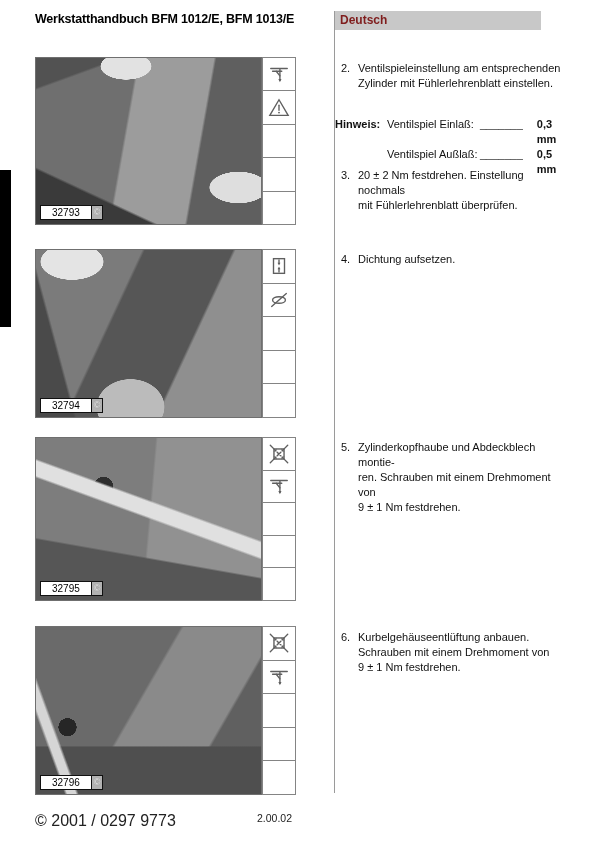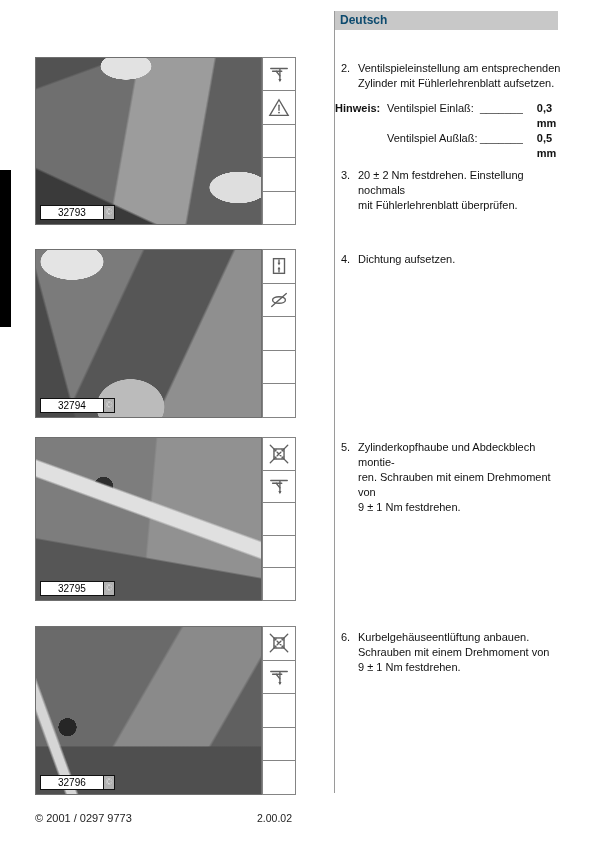--- a/index.html
+++ b/index.html
@@ -8,22 +8,22 @@
   .page {
     position:relative; width:602px; height:841px; background:#fff; overflow:hidden;
   }
 
   
   .title {
     position:absolute; left:35px; top:12px;
     font-size:12.5px; font-weight:bold; letter-spacing:-0.2px; color:#000;
   }
   .lang-bar {
-    position:absolute; left:335px; top:11px; width:223px; height:19px;
-    background:#c8c8c8; font-size:12px; font-weight:bold; color:#0c4a6e;
+    position:absolute; left:335px; top:11px; width:206px; height:19px;
+    background:#c8c8c8; font-size:12px; font-weight:bold; color:#7f1d1d;
     line-height:19px; padding-left:5px;
   }
   .col-rule {
     position:absolute; left:334px; top:11px; width:1px; height:782px; background:#9a9a9a;
   }
   .thumb-tab {
     position:absolute; left:0; top:170px; width:11px; height:157px; background:#000;
   }
 
   
@@ -50,21 +50,21 @@
     linear-gradient(95deg, #7d7d7d 0 50%, #919191 51%); }
   .figure.f4 .photo { background-image:
     linear-gradient(70deg, rgba(0,0,0,0) 0 10%, #d6d6d6 11% 14%, rgba(0,0,0,0) 15%),
     radial-gradient(circle 15px at 14% 60%, #262626 0 60%, rgba(0,0,0,0) 61%),
     linear-gradient(0deg, #4f4f4f 0 28%, rgba(0,0,0,0) 29%),
     linear-gradient(120deg, #6a6a6a 0 45%, #8a8a8a 46% 75%, #606060 76%); }
 
   .fig-label { position:absolute; left:4px; bottom:4px; display:flex; align-items:stretch; }
   .fig-num {
     background:#fff; border:1px solid #111; font-size:10px; line-height:13px;
-    padding:0 17px; color:#000;
+    padding:0 11px; color:#000;
   }
   .fig-copy {
     background:#b2b2b2; border:1px solid #111; border-left:none; font-size:9px;
     line-height:13px; padding:0 2px; color:#fff; text-shadow:0 0 1px #555;
   }
 
   .icon-col { width:34px; display:flex; flex-direction:column; height:100%; }
   .icon-cell {
     flex:1 1 0; border:1px solid #848484; background:#fff;
     display:flex; align-items:center; justify-content:center;
@@ -87,28 +87,29 @@
     position:absolute; left:0; width:232px; display:flex;
     font-size:11px; line-height:15px; color:#111;
   }
   .note-label { flex:none; width:52px; font-weight:bold; }
   .note-row { display:flex; }
   .nr-label { flex:none; width:93px; }
   .nr-blank { flex:none; color:#333; }
   .nr-value { font-weight:bold; margin-left:14px; }
 
   
-  .footer-copy { position:absolute; left:35px; top:812px; font-size:11px; color:#222; }
+  .footer-copy { position:absolute; left:35px; top:812px; font-size:16px; color:#222; }
   .footer-page { position:absolute; left:257px; top:812px; font-size:10.5px; color:#222; }
 </style>
 </head>
 <body>
 
 <div class="page">
 
+  <div class="title">Werkstatthandbuch BFM 1012/E, BFM 1013/E</div>
   <div class="lang-bar">Deutsch</div>
   <div class="col-rule"></div>
   <div class="thumb-tab"></div>
 
   <div class="figure f1" style="top:57px;height:168px">
     <div class="photo">
       <div class="fig-label">
         <span class="fig-num">32793</span>
         <span class="fig-copy">©</span>
       </div>
@@ -223,24 +224,24 @@
       <div class="icon-cell"></div>
       <div class="icon-cell"></div>
     </div>
   </div>
 
   <div class="rcol">
 
     <div class="step" style="top:61px">
       <span class="num">2.</span>
       <span class="body">Ventilspieleinstellung am entsprechenden
-Zylinder mit Fühlerlehrenblatt aufsetzen.</span>
-    </div>
-
-    <div class="note" style="top:101px">
+Zylinder mit Fühlerlehrenblatt einstellen.</span>
+    </div>
+
+    <div class="note" style="top:117px">
       <span class="note-label">Hinweis:</span>
       <div class="note-rows">
         <div class="note-row">
           <span class="nr-label">Ventilspiel Einlaß:</span>
           <span class="nr-blank">_______</span>
           <span class="nr-value">0,3 mm</span>
         </div>
         <div class="note-row">
           <span class="nr-label">Ventilspiel Außlaß:</span>
           <span class="nr-blank">_______</span>

